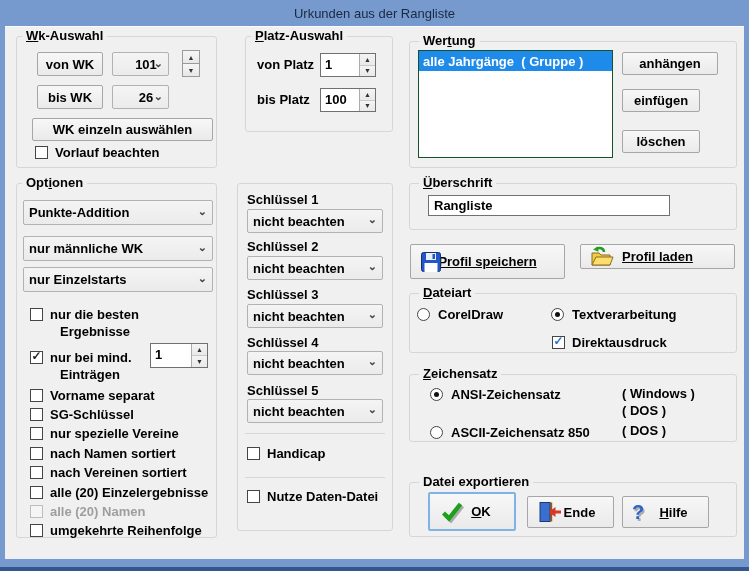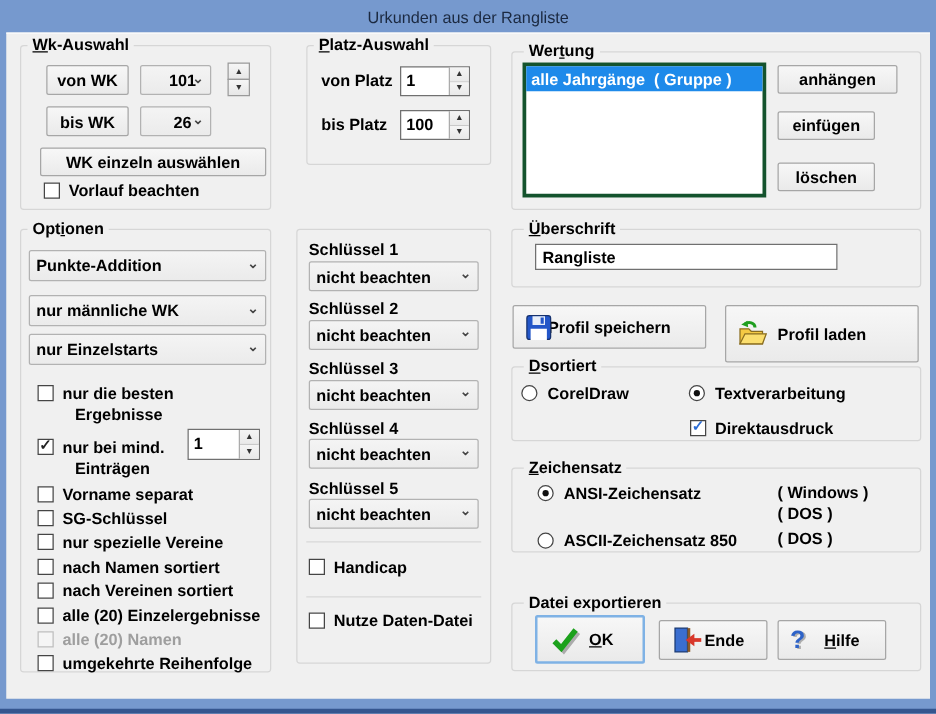--- a/index.html
+++ b/index.html
@@ -38,30 +38,30 @@
   .cbbox.checked .mark { display:block; }
   .cbrow.blue .mark { color:#2B6CD4; }
   .cbrow.disabled .cbbox { border-color:#BDBDBD; background:#F5F5F5; }
   .cbrow.disabled .cblabel { color:#9E9E9E; }
   .sub-label { position:absolute; white-space:nowrap; }
 
   .radiorow { position:absolute; display:flex; align-items:center; gap:8px; height:16px; white-space:nowrap; }
   .radio { width:13px; height:13px; border:1px solid #454545; border-radius:50%; background:#fff; position:relative; flex:none; }
   .radio.checked::after { content:""; position:absolute; left:3px; top:3px; width:5px; height:5px; border-radius:50%; background:#111; }
 
-  .listbox { position:absolute; background:#fff; border:3px solid #14532d; }
+  .listbox { position:absolute; background:#fff; border:1px solid #14532d; }
   .listrow { height:20px; display:flex; align-items:center; padding-left:4px; }
   .listrow span { white-space:pre; }
   .listrow.selected { background:#1E8AEA; color:#fff; }
 
   .textinput { position:absolute; background:#fff; border:1px solid #707070; display:flex; align-items:center; padding-left:5px; }
 
   .hsep { position:absolute; height:1px; background:#D8D8D8; }
 
-  .bigbtn { justify-content:center; }
+  .bigbtn { justify-content:center;text-decoration:underline; }
   .icon-left { position:absolute; left:9px; top:50%; transform:translateY(-50%); display:flex; }
   .qicon { font-size:20px; color:#2E63C8; text-shadow:1.5px 1.5px 0 #ADADAD; line-height:1; }
   .lbl { position:absolute; white-space:nowrap; height:16px; line-height:16px; }
 </style>
 </head>
 <body>
 
 <div class="window">
   <div class="titlebar">
     <span>Urkunden aus der Rangliste</span>
@@ -265,34 +265,34 @@
     <span class="icon-left">
       <svg width="22" height="22" viewBox="0 0 22 22">
         <rect x="1.5" y="1.5" width="19" height="19" rx="2" fill="#2356C8" stroke="#16316E"></rect>
         <rect x="6" y="2" width="10" height="7" fill="#E8EEF8"></rect>
         <rect x="12.5" y="3" width="2.5" height="5" fill="#2356C8"></rect>
         <rect x="4.5" y="12" width="13" height="9" fill="#FFFFFF"></rect>
       </svg>
     </span>
     <span>Profil speichern</span>
   </div>
-  <div class="btn bigbtn" style="left:580px;top:244px;width:155px;height:46px">
+  <div class="btn bigbtn" style="left:580px;top:244px;width:155px;height:25px">
     <span class="icon-left">
       <svg width="24" height="22" viewBox="0 0 24 22">
         <path d="M2 19 L2 7 L9 7 L11 9 L20 9 L20 19 Z" fill="#F4C944" stroke="#8A6D1F"></path>
         <path d="M2 19 L6 11 L23 11 L20 19 Z" fill="#FBDE6E" stroke="#8A6D1F"></path>
         <path d="M14 6 C14 2 9 1 6 3" stroke="#1F9E1F" stroke-width="2.4" fill="none"></path>
         <path d="M8 0.5 L3 3.5 L8.5 5.8 Z" fill="#1F9E1F"></path>
       </svg>
     </span>
     <span>Profil laden</span>
   </div>
 
   <div class="grp" style="left:409px;top:293px;width:328px;height:60px"></div>
-  <div class="grp-label" style="left:419px;top:285px"><span></span><span class="u">D</span><span>sortiert</span></div>
+  <div class="grp-label" style="left:419px;top:285px"><span></span><span class="u">D</span><span>ateiart</span></div>
   <div class="radiorow" style="left:417px;top:306px">
     <span class="radio"></span>
     <span>CorelDraw</span>
   </div>
   <div class="radiorow" style="left:551px;top:306px">
     <span class="radio checked"></span>
     <span>Textverarbeitung</span>
   </div>
   <div class="cbrow blue" style="left:552px;top:334px">
     <span class="cbbox checked">

